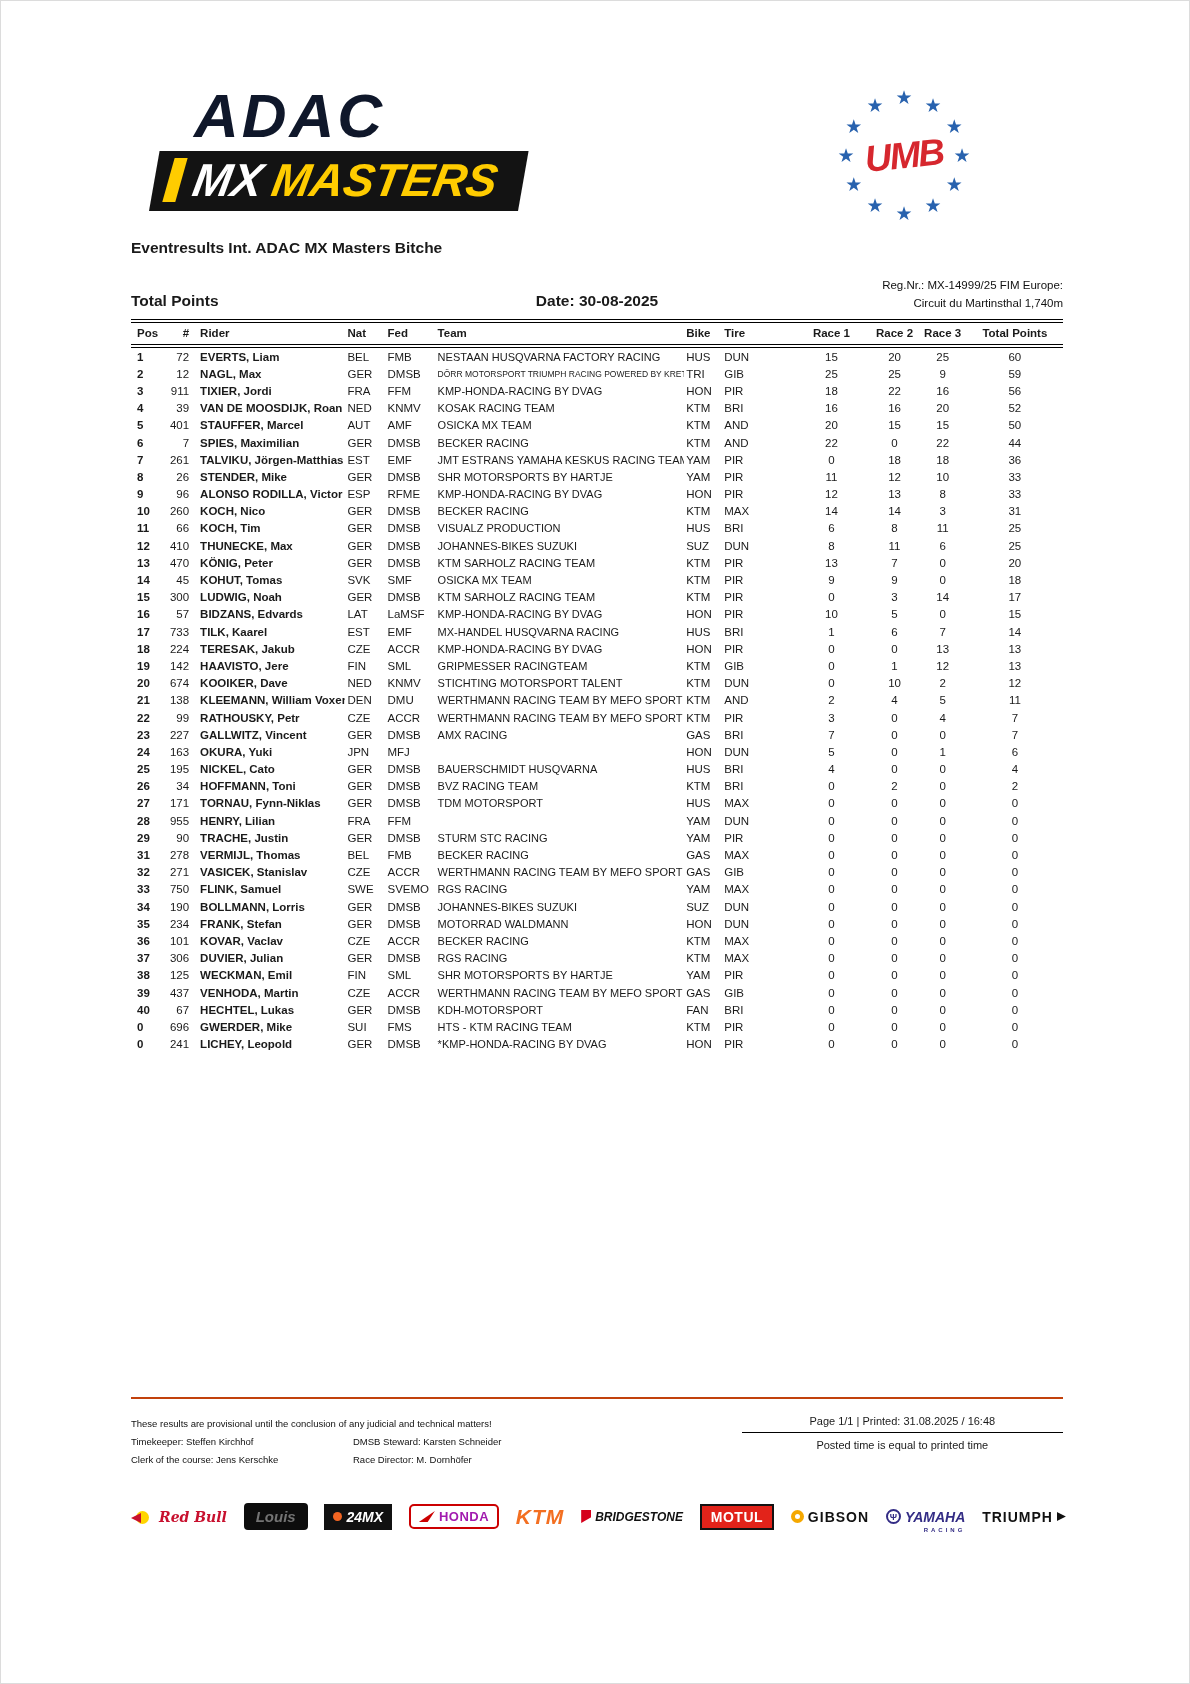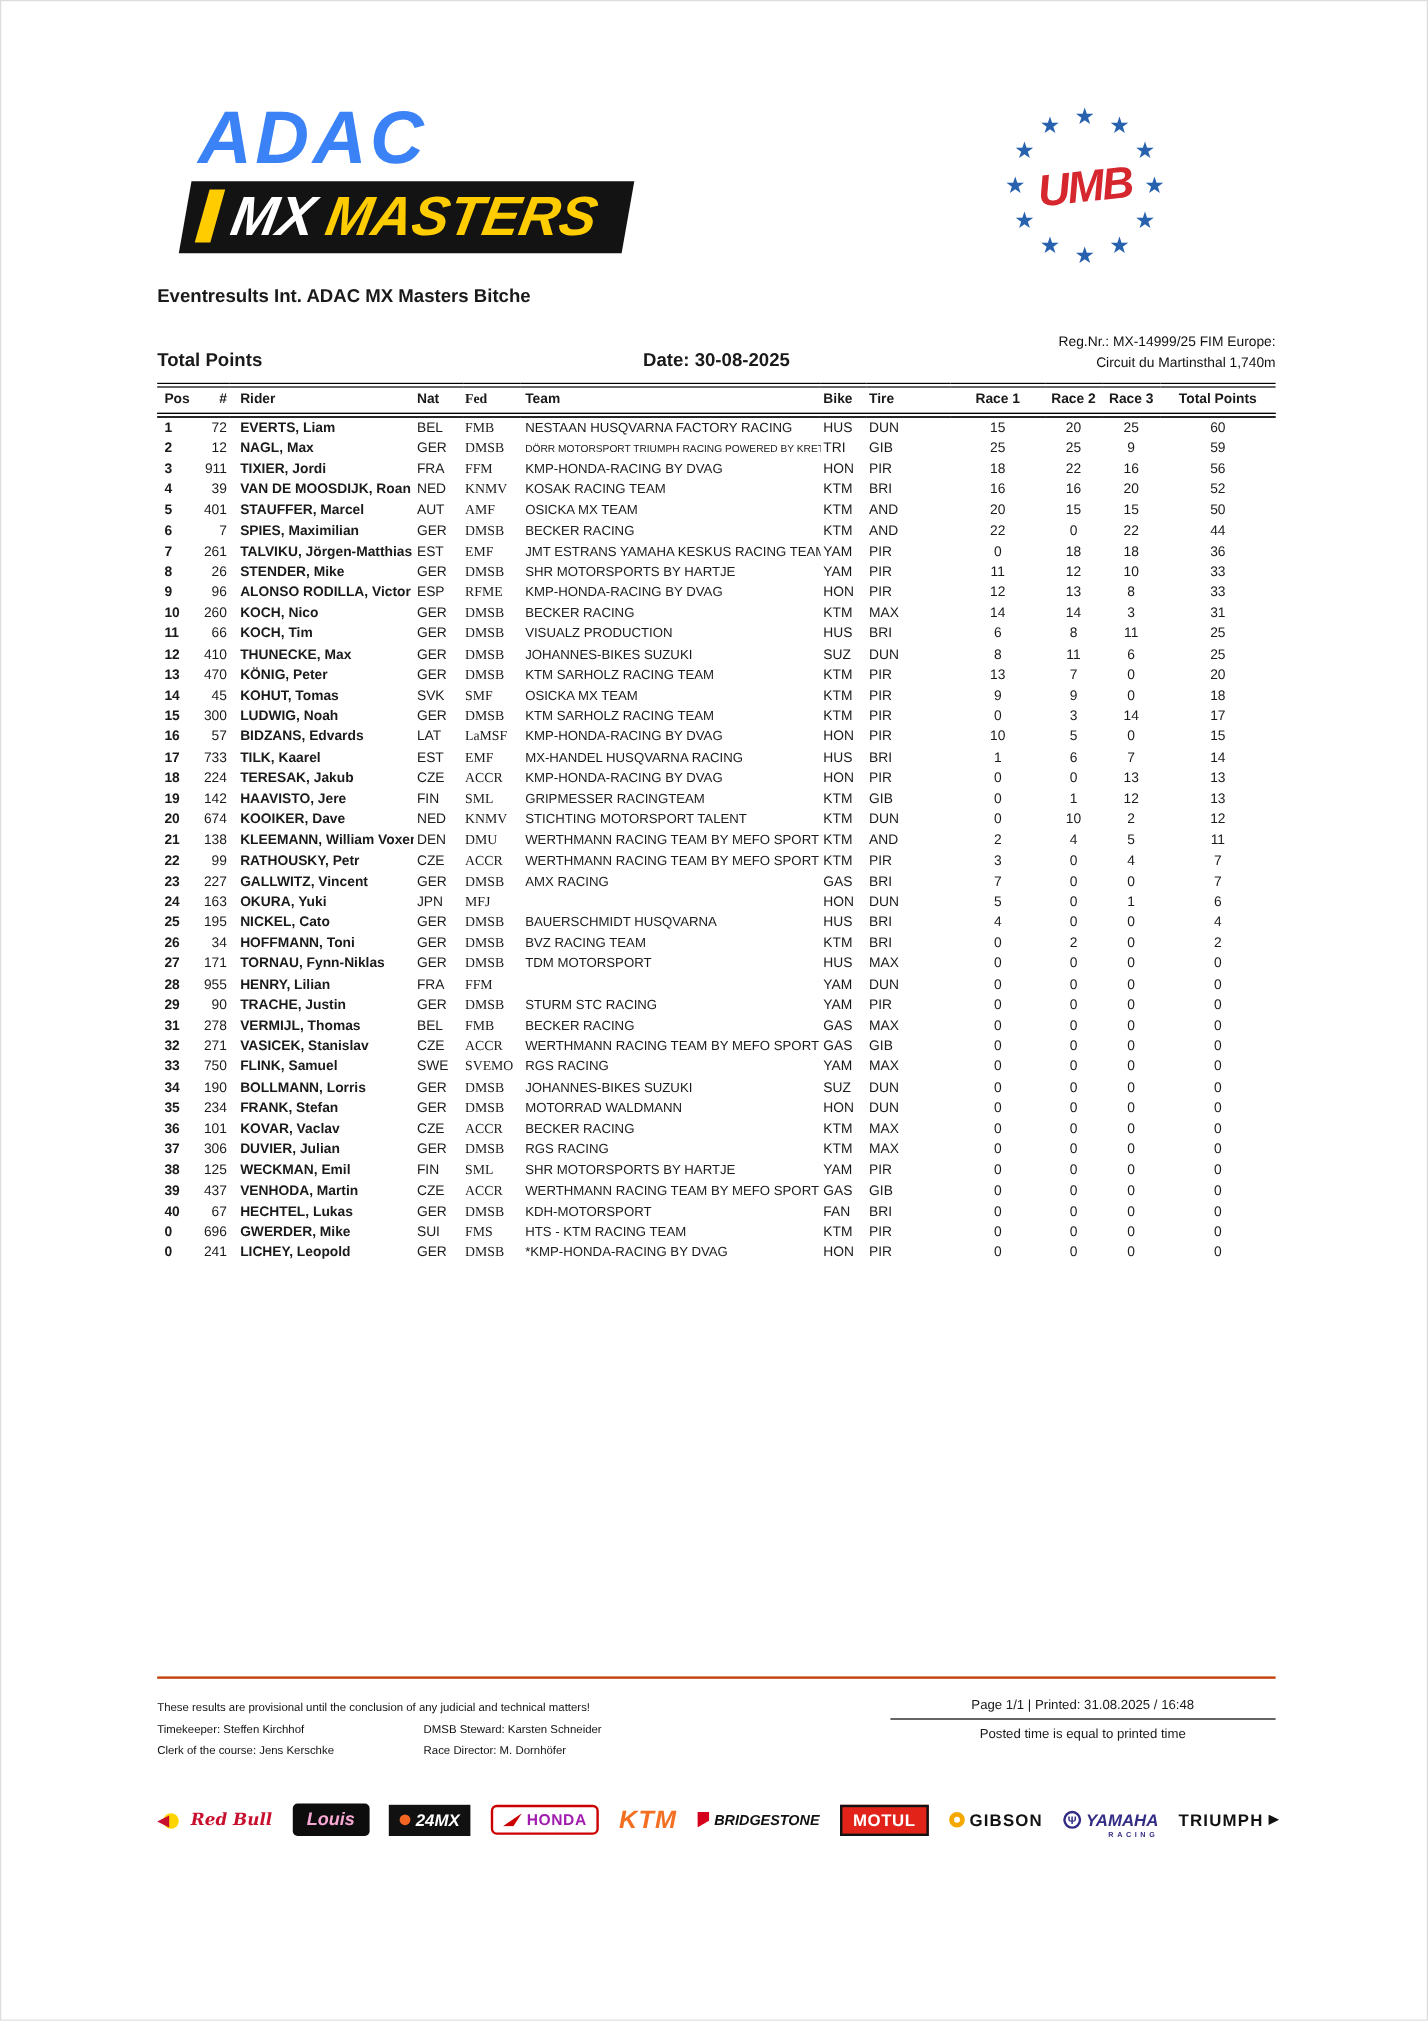--- a/index.html
+++ b/index.html
@@ -4,21 +4,21 @@
 <style>
   * { margin:0; padding:0; box-sizing:border-box; }
   html,body { background:#f2f2f2; }
   body { font-family:"Liberation Sans", sans-serif; color:#1a1a1a; }
   .page { position:relative; width:1190px; height:1684px; background:#fff; margin:0 auto;
           border:1px solid #dcdcdc; overflow:hidden; }
 
   
   .adac-logo { position:absolute; left:148px; top:84px; }
   .adac-word { font-style:italic; font-weight:900; font-size:62px; letter-spacing:3px;
-               color:#3b82f6; margin-left:16px; line-height:1; }
+               color:#0f172a; margin-left:45px; line-height:1; }
   .adac-bar  { margin-top:4px; display:inline-flex; align-items:center; gap:10px;
                background:#131313; padding:6px 26px 8px 14px; transform:skewX(-10deg);
                transform-origin:bottom left; }
   .adac-bar > * { transform:skewX(0deg); }
   .adac-slash { display:inline-block; width:13px; height:44px; background:#ffcc00;
                 transform:skewX(-6deg); margin-right:2px; }
   .adac-mx      { font-style:italic; font-weight:900; font-size:46px; color:#ffffff; line-height:1; }
   .adac-masters { font-style:italic; font-weight:900; font-size:46px; color:#ffcc00; line-height:1; }
 
   
@@ -39,21 +39,21 @@
   .results { position:absolute; left:130px; top:318px; width:932px;
              border-collapse:collapse; table-layout:fixed;
              border-top:4px double #000; }
   .results th { font-weight:700; font-size:11.5px; padding:4px 2px 5px;
                 border-bottom:4px double #000; white-space:nowrap; }
   .results td { font-size:11.5px; padding:2.6px 2px; white-space:nowrap; overflow:hidden; }
   .c0 { width:34px;  text-align:left; padding-left:6px !important; }
   .c1 { width:26px;  text-align:right; }
   .c2 { width:154px; text-align:left; padding-left:9px !important; }
   .c3 { width:40px;  text-align:left; padding-left:2px !important; }
-  .c4 { width:48px;  text-align:left;font-family:Liberation Serif, serif; }
+  .c4 { width:48px;  text-align:left; }
   .c5 { width:250px; text-align:left; padding-left:4px !important; }
   .c6 { width:38px;  text-align:left; }
   .c7 { width:70px;  text-align:left; }
   .c8 { width:78px;  text-align:center; }
   .c9 { width:48px;  text-align:center; }
   .c10{ width:48px;  text-align:center; }
   .c11{ width:96px;  text-align:center; }
   .results tbody .c0, .results tbody .c2 { font-weight:700; }
   .results tbody .c5 { font-size:11px; }
   .results tbody .c5.team-small { font-size:8.5px; }
@@ -76,21 +76,21 @@
 
   .s-red-bull .icon { display:inline-block; position:relative; width:24px; height:14px; }
   .s-red-bull .icon::before { content:""; position:absolute; left:5px; top:1px; width:13px; height:13px;
         border-radius:50%; background:#ffd500; }
   .s-red-bull .icon::after { content:""; position:absolute; left:0; top:3px; width:0; height:0;
         border-top:5px solid transparent; border-bottom:5px solid transparent; border-right:10px solid #c8102e; }
   .s-red-bull .label { color:#c8102e; font-family:"DejaVu Serif", serif; font-style:italic;
         font-weight:700; font-size:14px; }
 
   .s-louis { background:#0d0d0d; padding:5px 12px; border-radius:4px; }
-  .s-louis .label { color:#f9a8d4; font-style:italic; font-weight:800; font-size:15px; }
+  .s-louis .label { color:#737373; font-style:italic; font-weight:800; font-size:15px; }
 
   .s-24mx { background:#111; padding:5px 9px; }
   .s-24mx .icon { display:inline-block; width:9px; height:9px; border-radius:50%; background:#f26522; }
   .s-24mx .label { color:#fff; font-style:italic; font-weight:800; font-size:14px; }
 
   .s-honda { border:2px solid #cc0001; border-radius:5px; padding:3px 8px; }
   .s-honda .icon { display:inline-block; width:16px; height:11px; background:#cc0001;
         clip-path:polygon(0 100%, 100% 0, 55% 100%); }
   .s-honda .label { color:#a21caf; font-weight:800; font-size:13px; letter-spacing:0.5px; }
 

